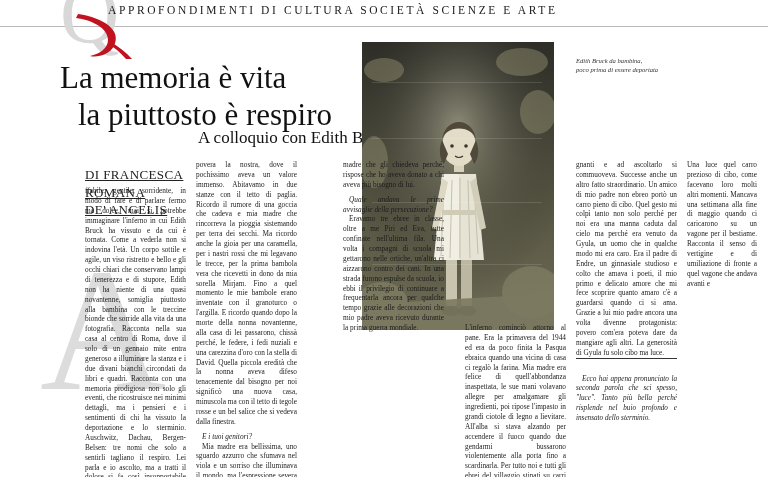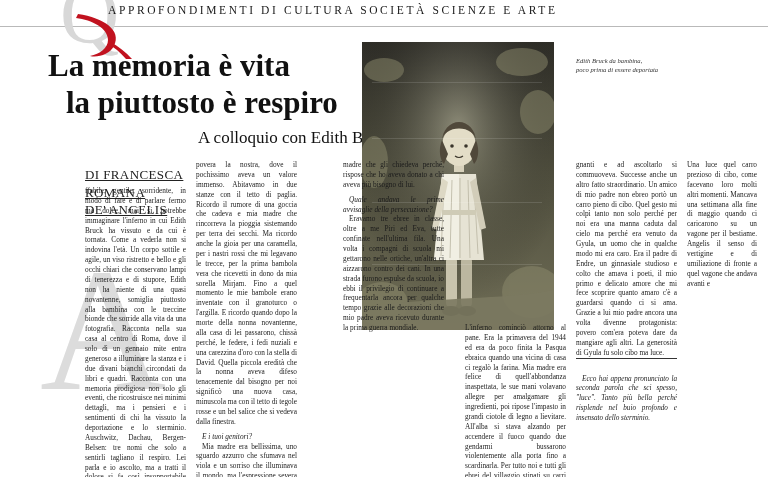--- a/index.html
+++ b/index.html
@@ -63,22 +63,22 @@
   }
   
   .headline {
     position: absolute;
     left: 48px;
     top: 48px;
     width: 300px;
     font-size: 31px;
     line-height: 1.18;
     color: #111;
-    font-weight: bold;
-    margin: 0;
+    font-weight: normal;
+    margin: 12px;
   }
   .headline .l2 { display: block; padding-left: 18px; }
   .subhead {
     position: absolute;
     left: 198px;
     top: 128px;
     font-size: 17px;
     color: #111;
   }
   
@@ -276,16 +276,16 @@
   <div class="col" id="col4">
     <p class="first">L'inferno cominciò attorno al pane. Era la primavera del 1944 ed era da poco finita la Pasqua ebraica quando una vicina di casa ci regalò la farina. Mia madre era felice di quell'abbondanza inaspettata, le sue mani volavano allegre per amalgamare gli ingredienti, poi ripose l'impasto in grandi ciotole di legno a lievitare. All'alba si stava alzando per accendere il fuoco quando due gendarmi bussarono violentemente alla porta fino a scardinarla. Per tutto noi e tutti gli ebrei del villaggio stipati su carri trainati da cavalli poi in treno fino al campo di raccolta, in ghetto, fino alla stazione dei carri bestiame.</p>
   </div>
 
   <div class="col" id="col5">
     <p class="first">gnanti e ad ascoltarlo si commuoveva. Successe anche un altro fatto straordinario. Un amico di mio padre non ebreo portò un carro pieno di cibo. Quel gesto mi colpì tanto non solo perché per noi era una manna caduta dal cielo ma perché era venuto da Gyula, un uomo che in qualche modo mi era caro. Era il padre di Endre, un ginnasiale studioso e colto che amava i poeti, il mio primo e delicato amore che mi fece scoprire quanto amaro c'è a guardarsi quando ci si ama. Grazie a lui mio padre ancora una volta divenne protagonista: povero com'era poteva dare da mangiare agli altri. La generosità di Gyula fu solo cibo ma luce.</p>
     <p class="pull-note">Ecco hai appena pronunciato la seconda parola che sci spesso, "luce". Tanto più bella perché risplende nel buio profondo e insensato dello sterminio.</p>
   </div>
 
   <div class="col" id="col6">
-    <p class="first">Una luce quel carro prezioso di cibo, come facevano loro molti altri momenti. Mancava una settimana alla fine di maggio quando ci caricarono su un vagone per il bestiame. Angelis il senso di vertigine e di umiliazione di fronte a quel vagone che andava avanti e</p>
+    <p class="first">Una luce quel carro prezioso di cibo, come facevano loro molti altri momenti. Mancava una settimana alla fine di maggio quando ci caricarono su un vagone per il bestiame. Racconta il senso di vertigine e di umiliazione di fronte a quel vagone che andava avanti e</p>
   </div>
 
 </div>
 
 </body></html>

